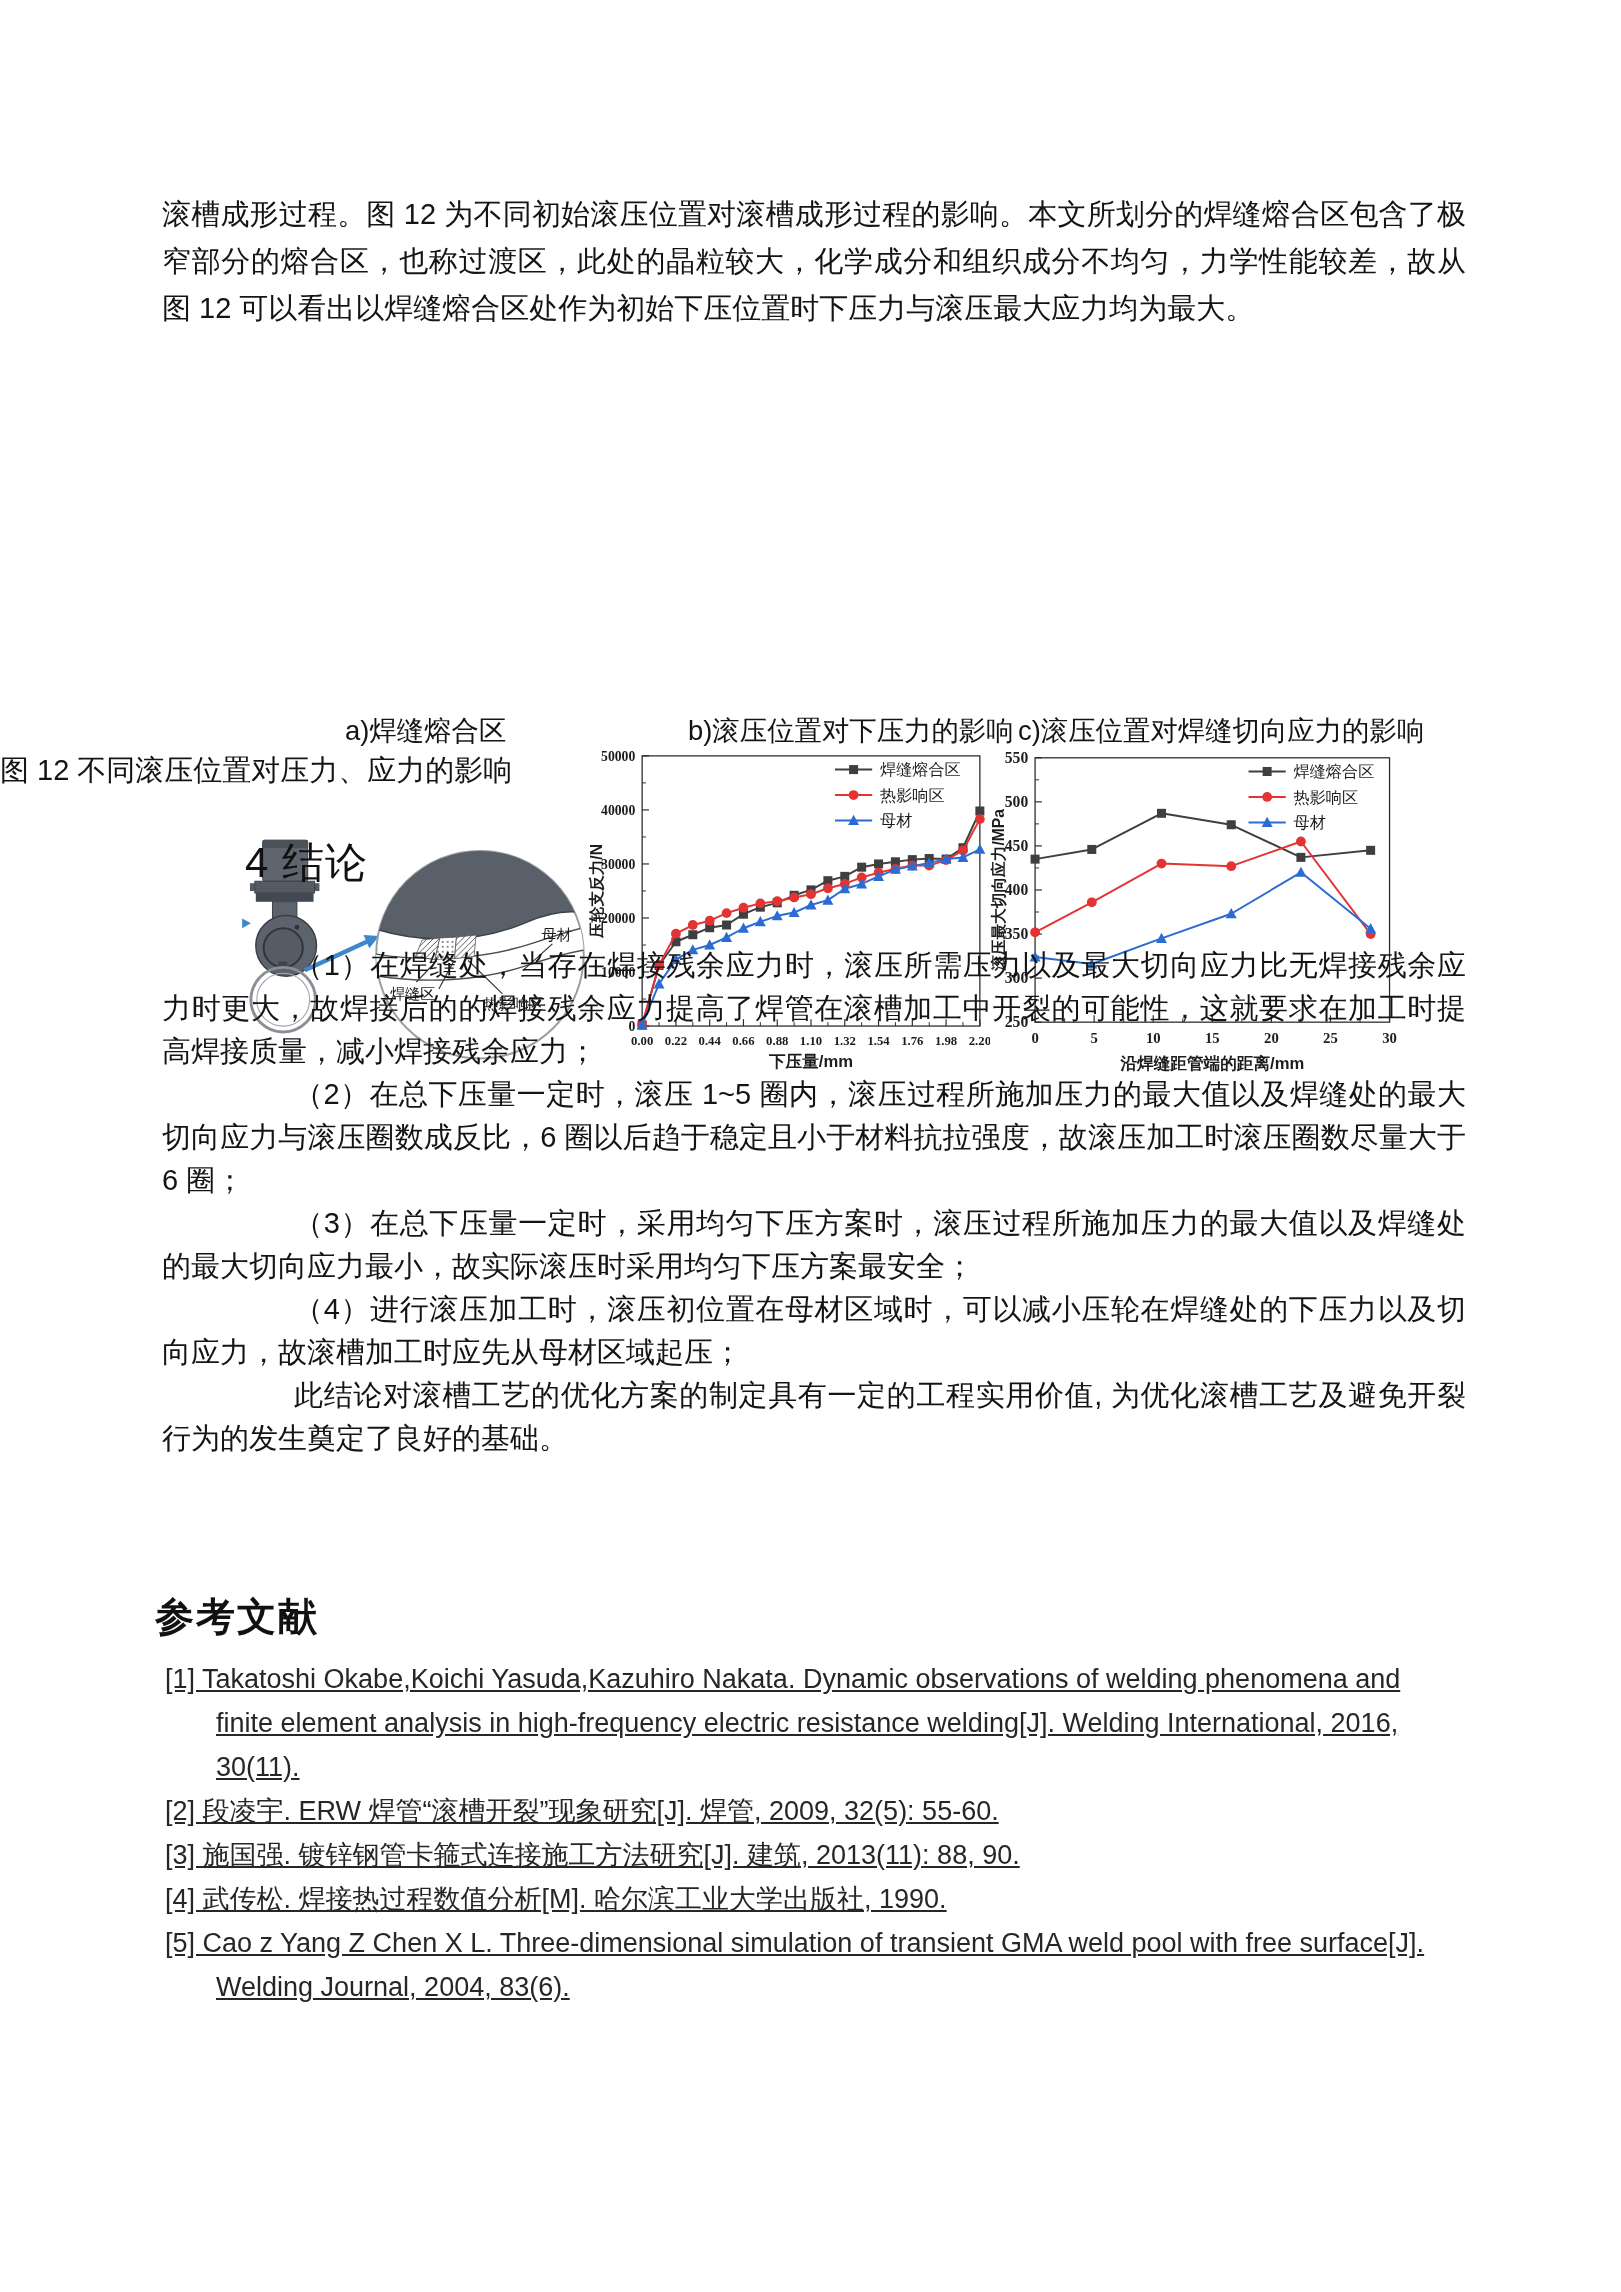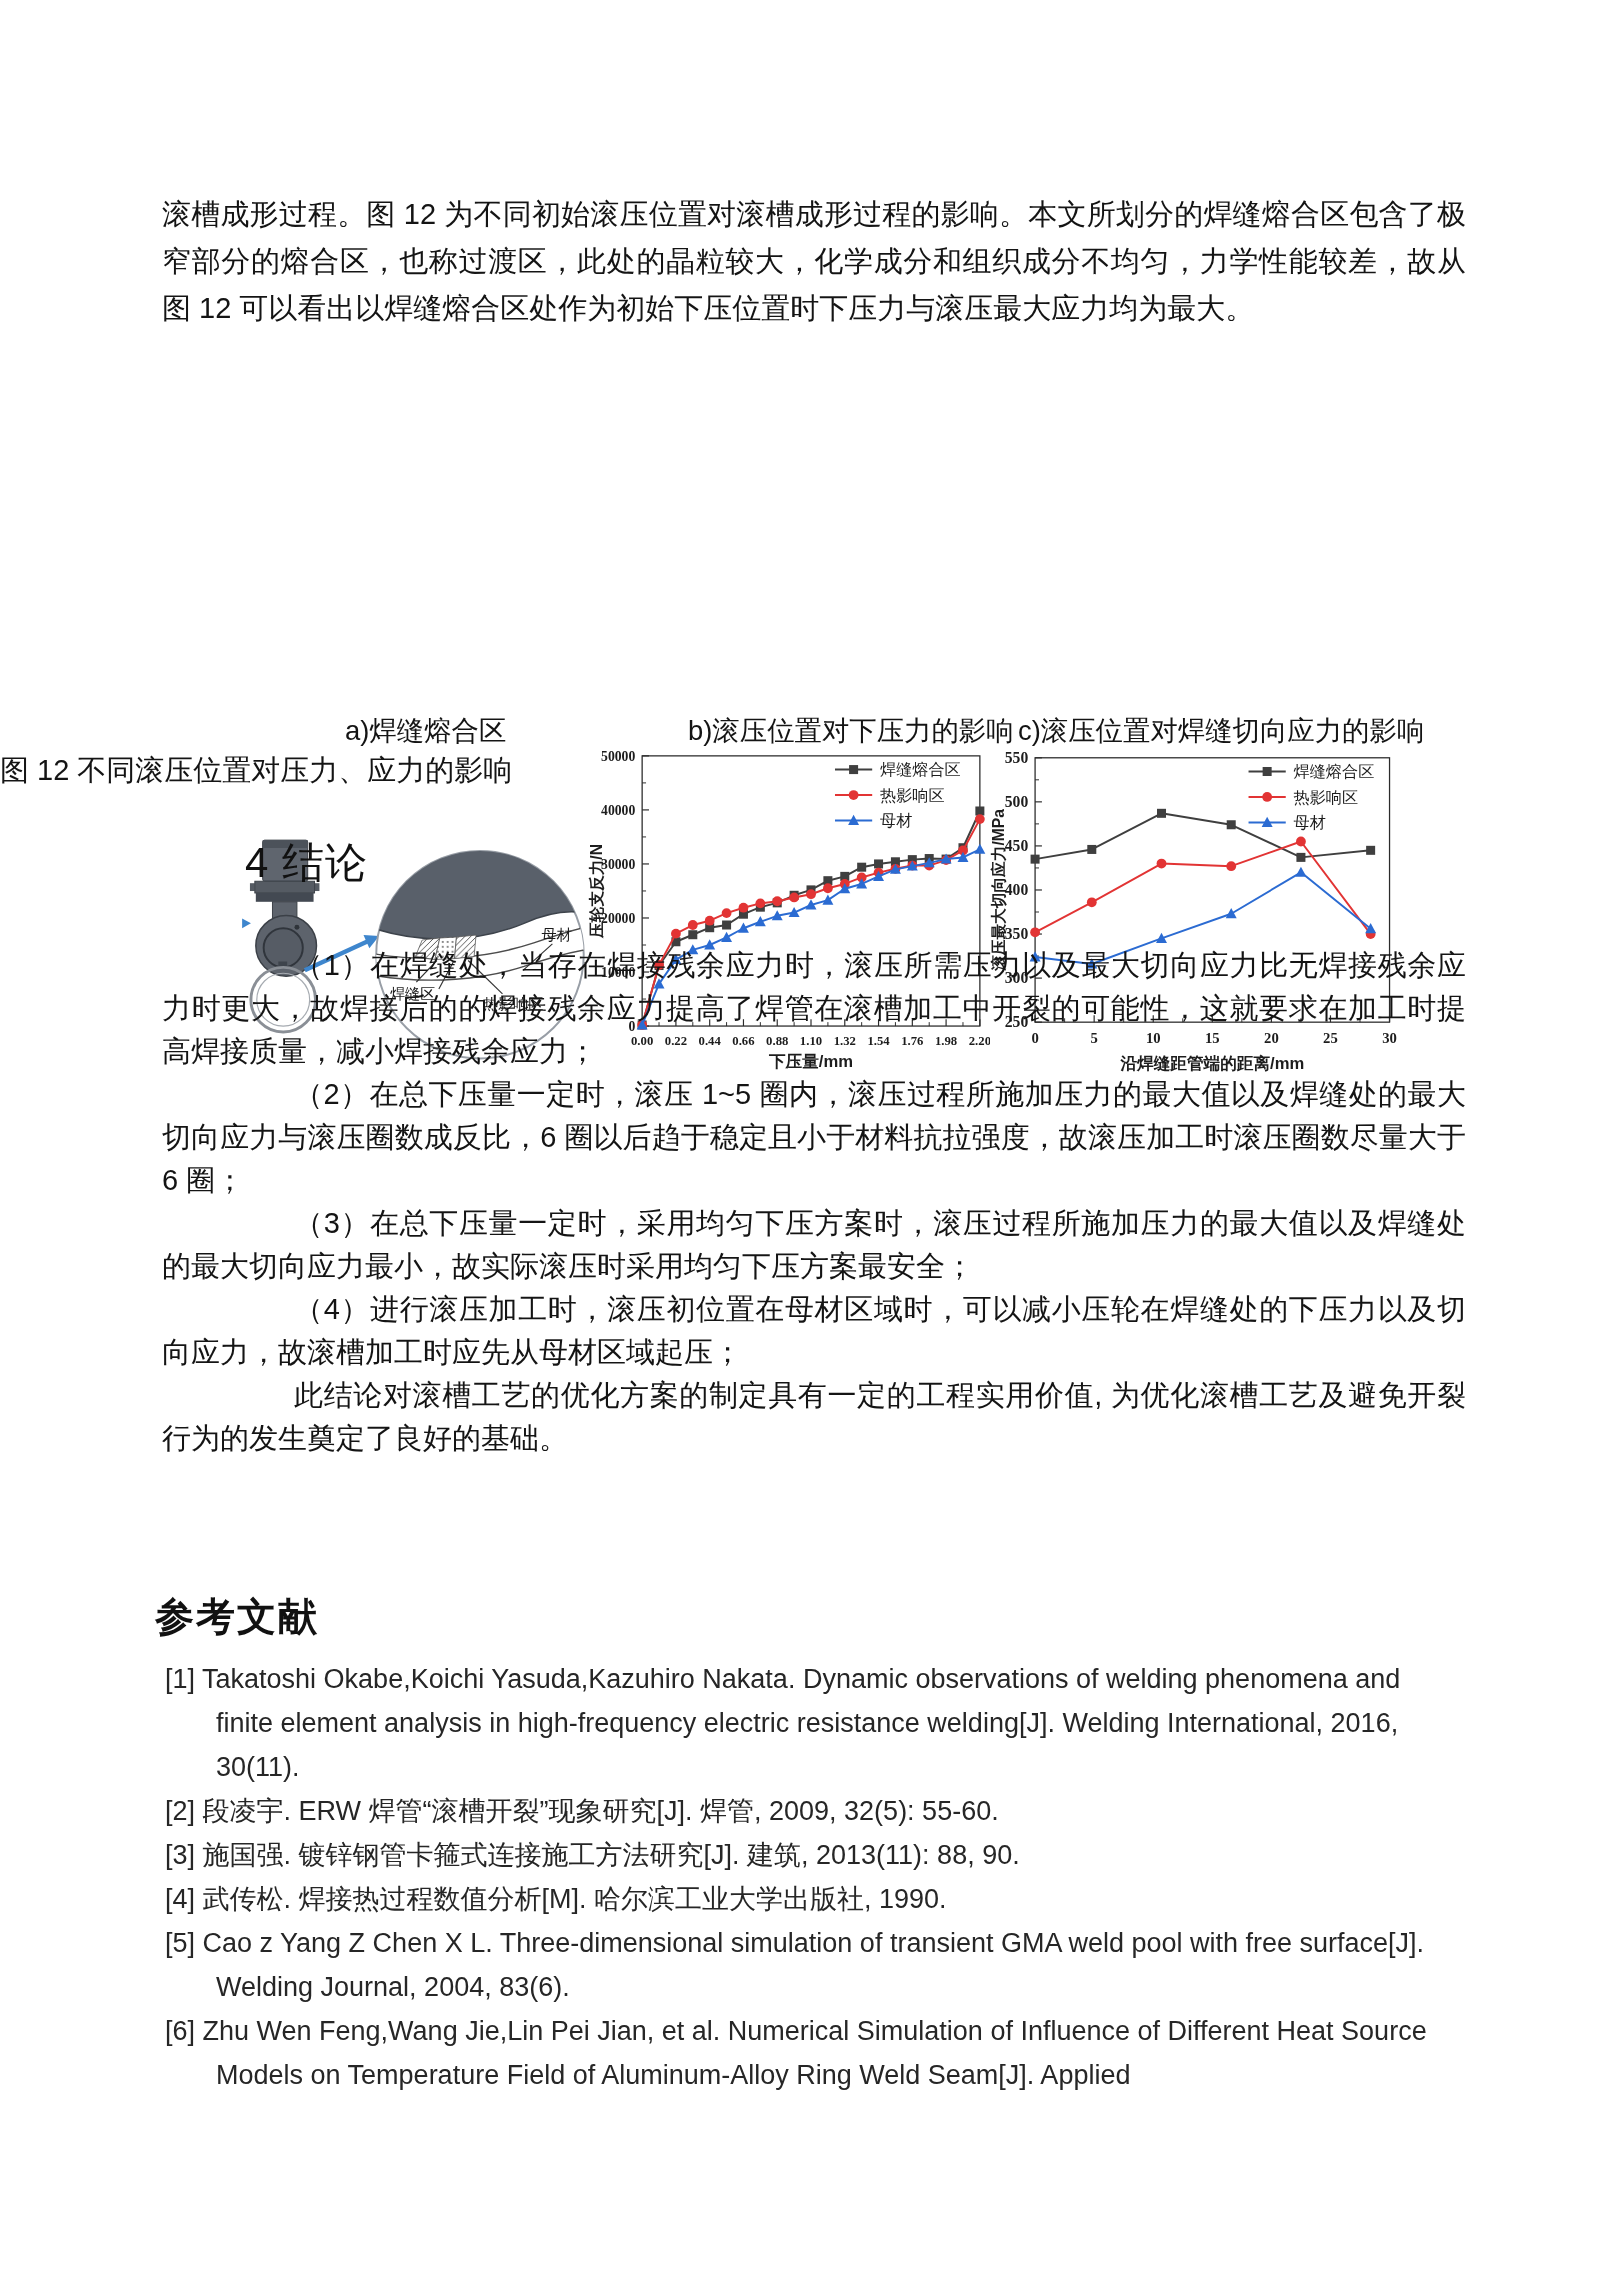--- a/index.html
+++ b/index.html
@@ -32,21 +32,21 @@
   .caption { position:absolute; font-size:27.4px; color:#141414; white-space:nowrap; }
   .cap-a { left:345px;  top:713px; }
   .cap-b { left:688px;  top:713px; }
   .cap-c { left:1018px; top:713px; }
   .fig-title { position:absolute; left:0; top:751px; width:1621px; text-align:left;
                font-size:29px; color:#141414; }
   .refs {
     position:absolute; left:165px; top:1657px; width:1296px;
     font-size:27px; line-height:44px; color:#262626;
   }
-  .refs .ref { margin:0; padding-left:51px; text-indent:-51px; }
+  .refs .ref { margin:0; padding-left:51px; text-indent:-51px;text-decoration:underline; }
   svg text { user-select:none; }
 </style>
 </head>
 <body>
 
 <div class="page">
 
   <div class="para" style="top:191px;">滚槽成形过程。图 12 为不同初始滚压位置对滚槽成形过程的影响。本文所划分的焊缝熔合区包含了极窄部分的熔合区，也称过渡区，此处的晶粒较大，化学成分和组织成分不均匀，力学性能较差，故从图 12 可以看出以焊缝熔合区处作为初始下压位置时下压力与滚压最大应力均为最大。</div>
 
   <div class="figure-area">
@@ -335,17 +335,16 @@
   </div>
 
   <div class="h-references">参考文献</div>
 
   <div class="refs">
     <p class="ref">[1] Takatoshi Okabe,Koichi Yasuda,Kazuhiro Nakata. Dynamic observations of welding phenomena and finite element analysis in high-frequency electric resistance welding[J]. Welding International, 2016, 30(11).</p>
     <p class="ref">[2] 段凌宇. ERW 焊管“滚槽开裂”现象研究[J]. 焊管, 2009, 32(5): 55-60.</p>
     <p class="ref">[3] 施国强. 镀锌钢管卡箍式连接施工方法研究[J]. 建筑, 2013(11): 88, 90.</p>
     <p class="ref">[4] 武传松. 焊接热过程数值分析[M]. 哈尔滨工业大学出版社, 1990.</p>
     <p class="ref">[5] Cao z Yang Z Chen X L. Three-dimensional simulation of transient GMA weld pool with free surface[J]. Welding Journal, 2004, 83(6).</p>
-    <p class="ref">[6] Zhu Wen Feng,Wang Jie,Lin Pei Jian, et al. Numerical Simulation of Influence of Different Heat Source Models on Temperature Field of Aluminum-Alloy Ring Weld Seam[J]. Applied</p>
   </div>
 
 </div>
 
 
 </body></html>

